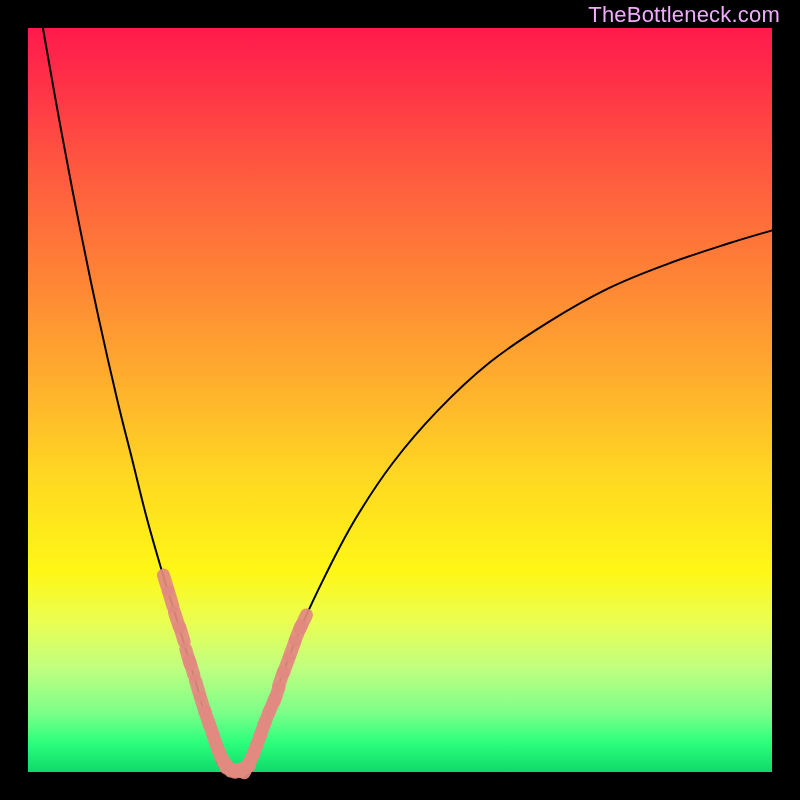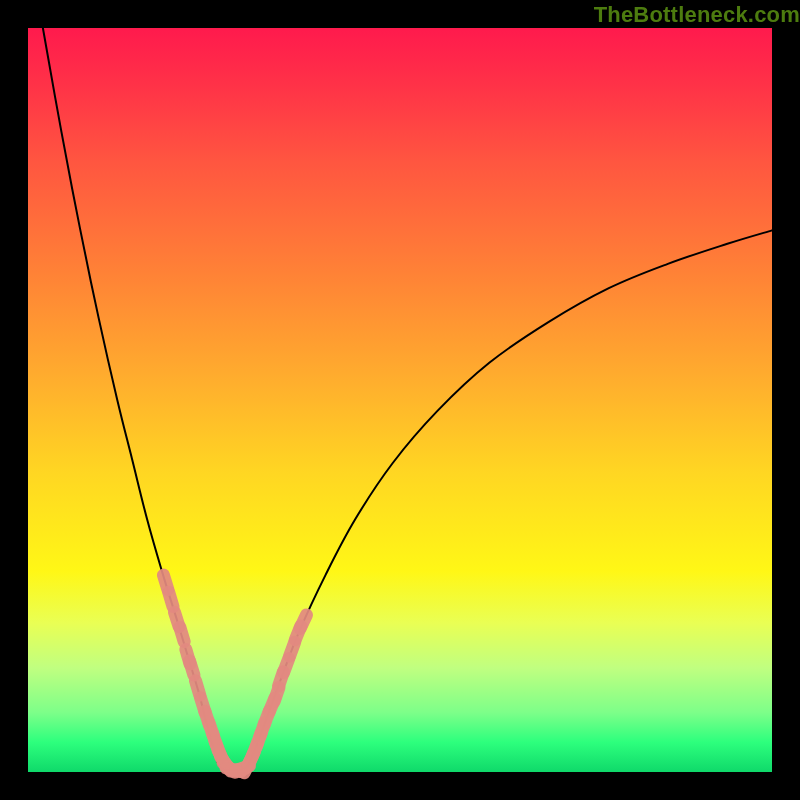--- a/index.html
+++ b/index.html
@@ -36,24 +36,24 @@
       #e9ff54 80%,
       #c0ff80 86%,
       #7dff89 92%,
       #2dff7d 96%,
       #0fd96a 100%
     );
   }
   .watermark {
     position: absolute;
     top: 2px;
-    right: 0;
+    right: 20px;
     font-size: 22px;
-    font-weight: 700;
-    color: #4d7c0f;
+    font-weight: 400;
+    color: #f0abfc;
     letter-spacing: 0.2px;
   }
   svg.curve {
     position: absolute;
     top: 0;
     left: 0;
     width: 744px;
     height: 744px;
     overflow: visible;
   }

